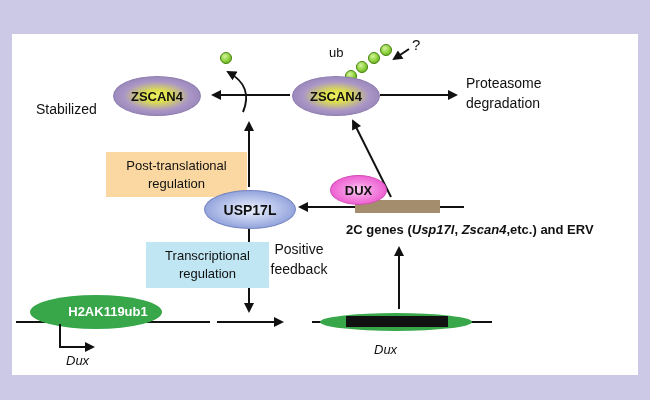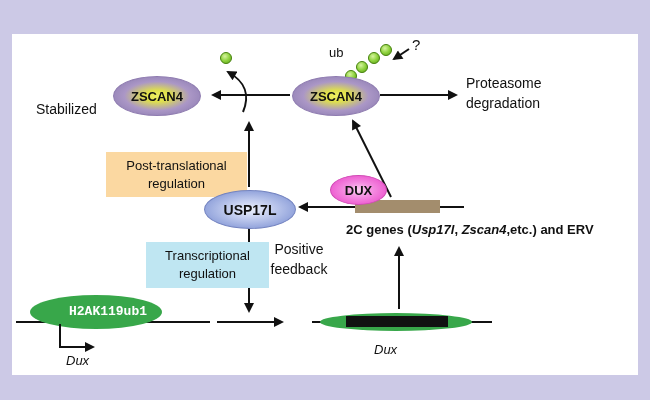--- a/index.html
+++ b/index.html
@@ -110,17 +110,17 @@
   <div class="box trans" style="left:122px;top:242px;width:123px;height:46px;">
     <div>Transcriptional</div>
     <div>regulation</div>
   </div>
 
   <div class="feedback" style="left:252px;top:239px;width:94px;">
     <div>Positive</div>
     <div>feedback</div>
   </div>
 
-  <div class="h2atxt" style="left:32px;top:304px;width:152px;font-family:Liberation Mono, monospace;">H2AK119ub1</div>
+  <div class="h2atxt" style="left:32px;top:304px;width:152px;">H2AK119ub1</div>
 
   <div class="duxg" style="left:66px;top:353px;">Dux</div>
   <div class="duxg" style="left:374px;top:342px;">Dux</div>
 </div>
 
 </body></html>

